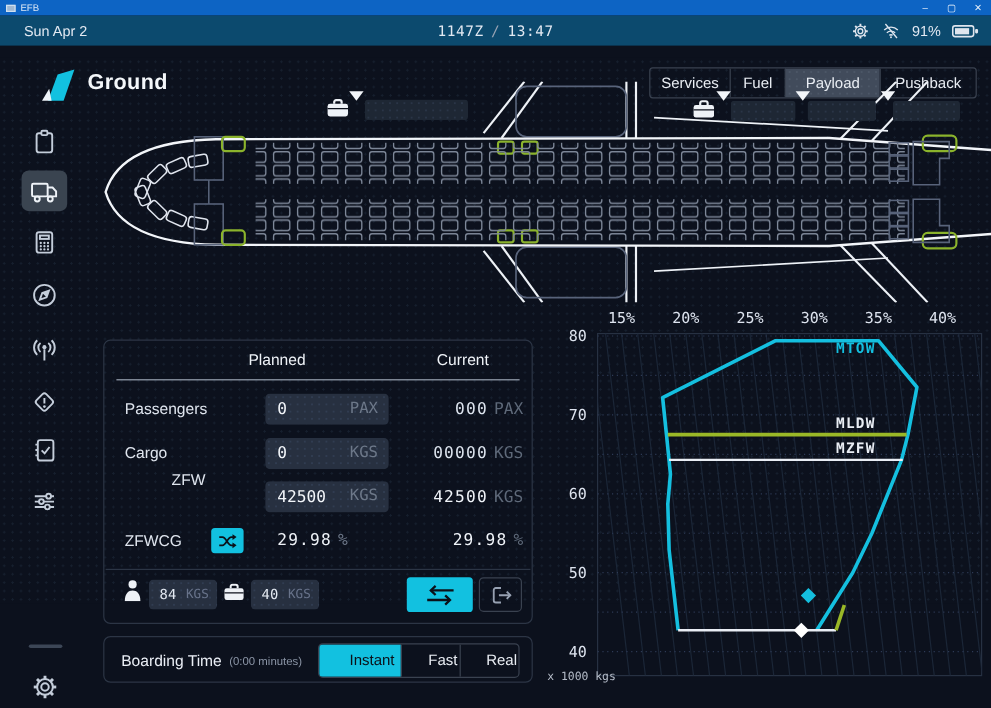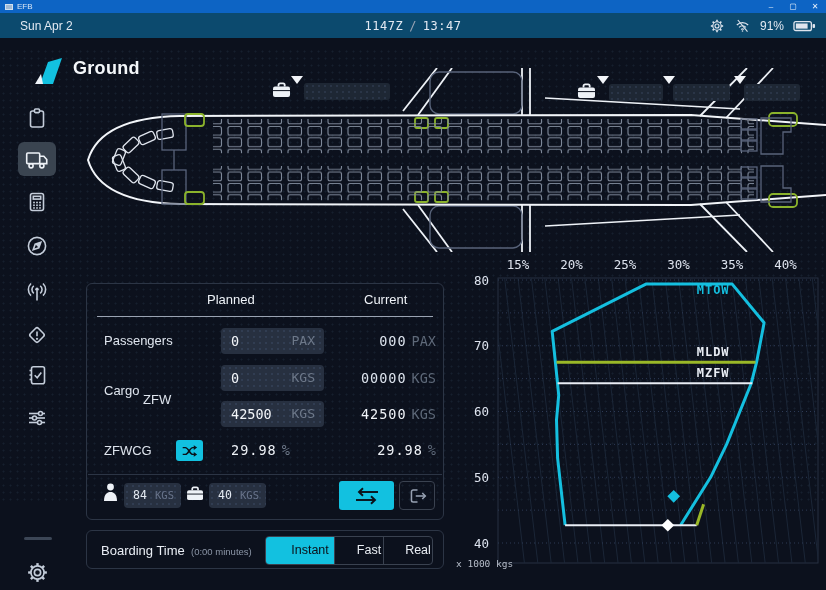--- a/index.html
+++ b/index.html
@@ -144,20 +144,26 @@
 </div>
 
 <div class="app">
 
   <svg class="logo" width="30" height="29" viewBox="0 0 30 29">
     <path d="M6,27 L14,5 L28,1 L19,27 Z" fill="#12c1e0"></path>
     <path d="M1,27 L7,17 L9,27 Z" fill="#eef3f8"></path>
   </svg>
   <div class="page-title">Ground</div>
 
+  <div class="tabs">
+    <div class="tab" style="width:66px">Services</div>
+    <div class="tab" style="width:46px">Fuel</div>
+    <div class="tab active" style="width:79px">Payload</div>
+    <div class="tab" style="width:80px">Pushback</div>
+  </div>
 
   <div class="side-item" style="top:53px">
     <svg width="24" height="24" viewBox="0 0 24 24">
         <g stroke="#c4cdda" stroke-width="1.6" fill="none">
       <rect x="5.5" y="5" width="13" height="16" rx="2"></rect>
           <rect x="9.5" y="3" width="5" height="3.6" rx="1" fill="#0c111d"></rect>
         </g>
     </svg>
   </div>
   <div class="side-item active" style="top:94px">
@@ -367,21 +373,21 @@
 
   <div class="row-label" style="top:49px;">Passengers</div>
   <div class="in-box" style="top:44px;">
     <span class="val mono">0</span>
     <span class="unit mono">PAX</span>
   </div>
   <div class="cur-cell mono" style="top:44px;">
     <span class="cv">000</span><span class="cu">PAX</span>
   </div>
 
-  <div class="row-label" style="top:99px;">Cargo</div>
+  <div class="row-label" style="top:86px;">Cargo</div>
   <div class="in-box" style="top:81px;">
     <span class="val mono">0</span>
     <span class="unit mono">KGS</span>
   </div>
   <div class="cur-cell mono" style="top:81px;">
     <span class="cv">00000</span><span class="cu">KGS</span>
   </div>
 
   <div class="row-label" style="top:108px;margin-left:39px;">ZFW</div>
   <div class="in-box" style="top:117px;">

